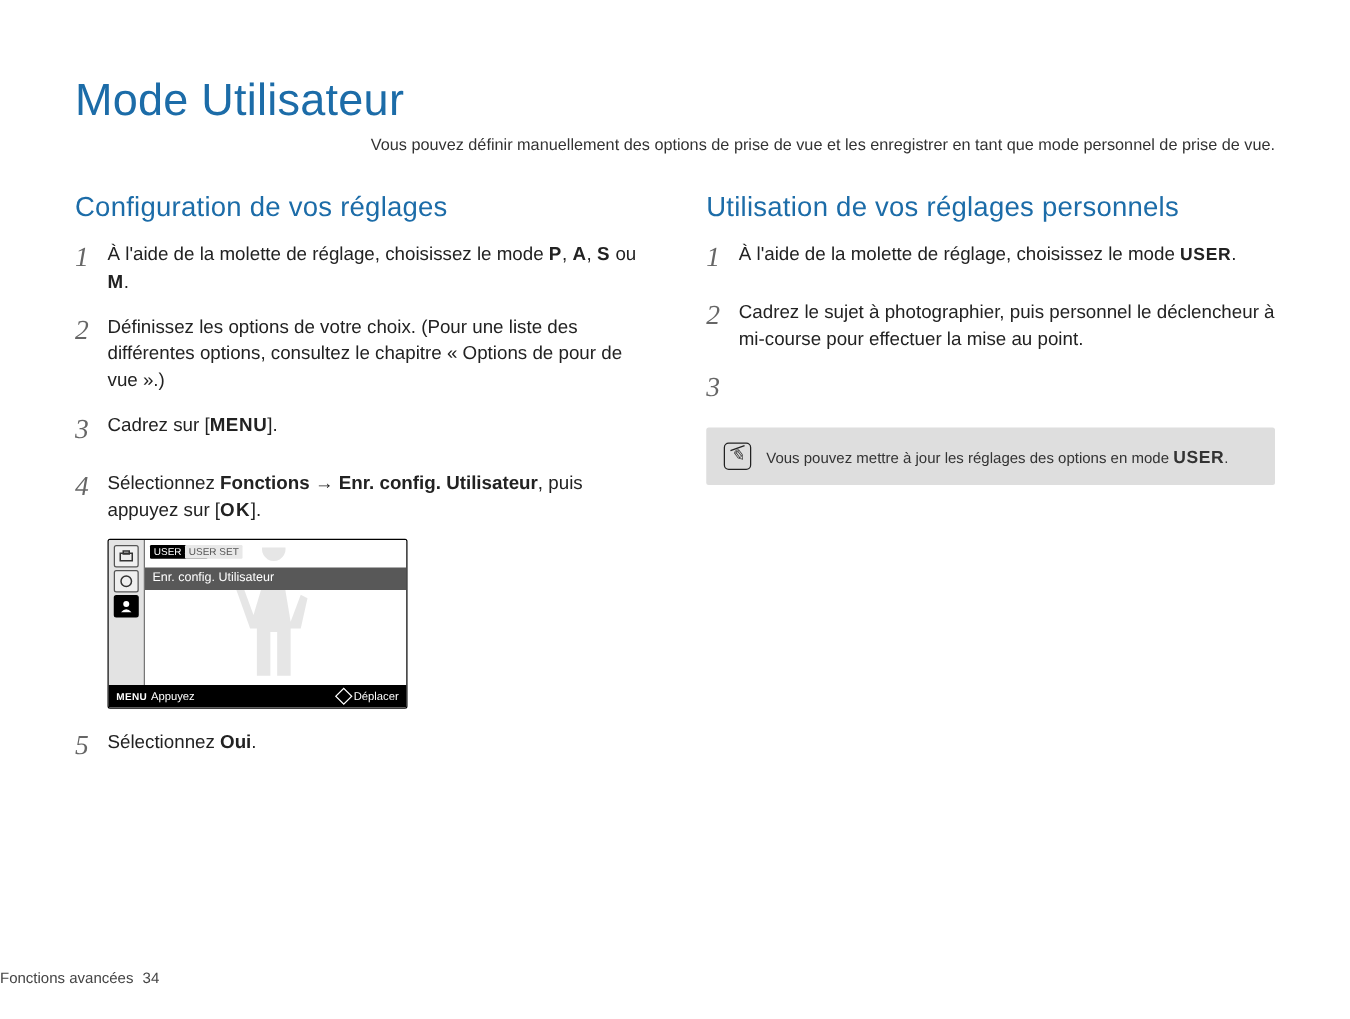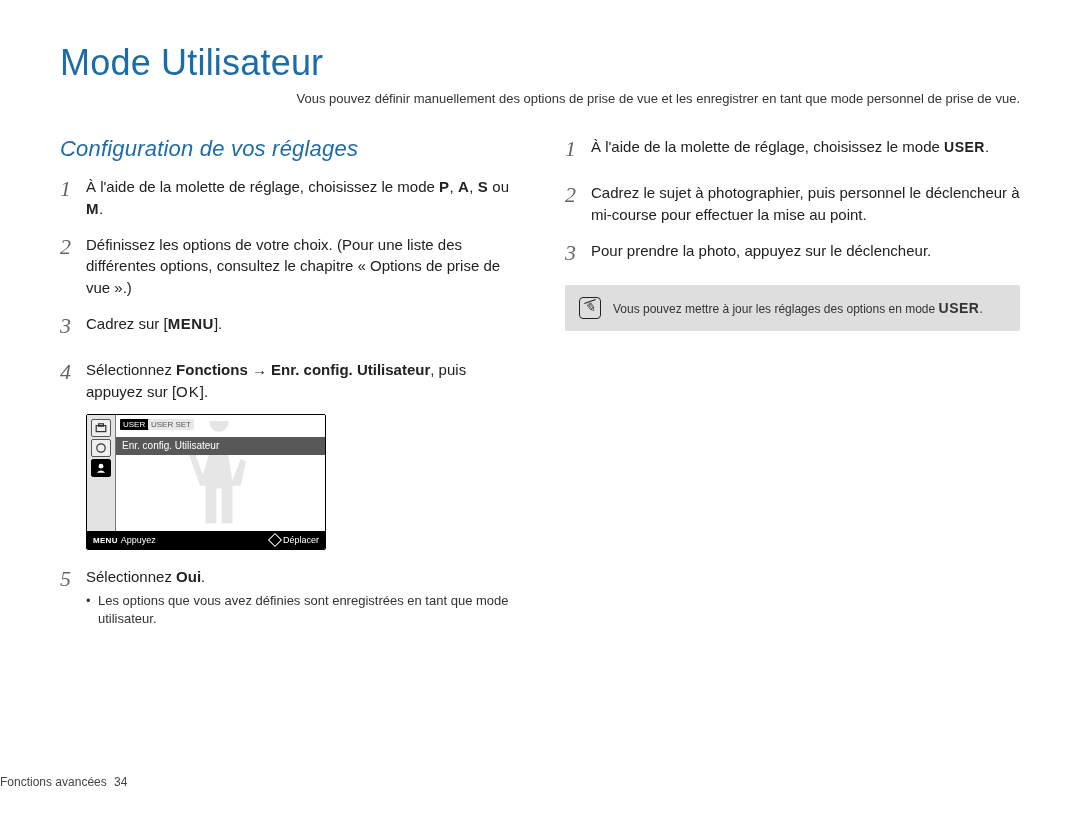--- a/index.html
+++ b/index.html
@@ -19,39 +19,38 @@
     font-size:15px;
     background:#fff;
     position:relative;
     box-sizing:border-box;
     padding:42px 60px 0 60px;
   }
   h1{
     font-weight:300;
     color:var(--accent);
     font-size:36px;
-    margin:0 0 6px 0;
+    margin:17px 0 6px 0;
     letter-spacing:.2px;
   }
   .lead{
     font-size:13px;
     color:#333;
     margin:0 0 28px 0;
     line-height:1.4;
     text-align:right;
   }
   .cols{display:flex;gap:50px}
   .col{flex:1;min-width:0}
   h2{
     color:var(--accent);
     font-weight:400;
     font-size:22px;
     margin:0 0 14px 0;
     letter-spacing:.2px;
-    font-style:italic;
   }
   ol.steps{list-style:none;margin:0;padding:0}
   ol.steps>li{
     display:flex;
     margin-bottom:14px;
     line-height:1.45;
   }
   .num{
     font-style:italic;
     color:#666;
@@ -62,21 +61,21 @@
     position:relative;
     top:-3px;
   }
   .step-body{font-size:15px;color:#222}
   .glyph{
     font-family:Arial,sans-serif;
     font-weight:700;
     letter-spacing:.5px;
   }
   .menu-glyph{font-weight:700;letter-spacing:.5px}
-  .ok-glyph{font-weight:400;letter-spacing:1px}
+  .ok-glyph{font-weight:700;letter-spacing:1px}
   .user-glyph{font-weight:700;letter-spacing:.5px;font-size:14px}
   .bold{font-weight:700}
   ul.sub{list-style:none;margin:4px 0 0 0;padding:0}
   ul.sub>li{
     font-size:13px;
     color:#333;
     line-height:1.4;
     position:relative;
     padding-left:12px;
   }
@@ -190,21 +189,21 @@
 
       <li>
         <span class="num">1</span>
         <span class="step-body">
           <span>À l'aide de la molette de réglage, choisissez le mode </span><span class="glyph">P</span><span>, </span><span class="glyph">A</span><span>, </span><span class="glyph">S</span><span> ou </span><span class="glyph">M</span><span>.</span>
         </span>
       </li>
 
       <li>
         <span class="num">2</span>
-        <span class="step-body">Définissez les options de votre choix. (Pour une liste des différentes options, consultez le chapitre « Options de prise de vue ».)</span>
+        <span class="step-body">Définissez les options de votre choix. (Pour une liste des différentes options, consultez le chapitre « Options de pour de vue ».)</span>
       </li>
 
       <li>
         <span class="num">3</span>
         <span class="step-body">
           <span>Cadrez sur [</span><span class="menu-glyph">MENU</span><span>].</span>
         </span>
       </li>
 
       <li>
@@ -256,43 +255,40 @@
         <span class="nav-diamond"></span>
         <span>Déplacer</span>
       </div>
     </div>
 
     <ol class="steps">
       <li>
         <span class="num">5</span>
         <span class="step-body">
           <span>Sélectionnez </span><span class="bold">Oui</span><span>.</span>
-          <ul class="sub">
-            <li>Les options que vous avez définies sont enregistrées en tant que mode utilisateur.</li>
-          </ul>
         </span>
       </li>
     </ol>
   </div>
 
   <div class="col">
+    <h2>Utilisation de vos réglages personnels</h2>
     <ol class="steps">
       <li>
         <span class="num">1</span>
         <span class="step-body">
           <span>À l'aide de la molette de réglage, choisissez le mode </span><span class="user-glyph">USER</span><span>.</span>
         </span>
       </li>
       <li>
         <span class="num">2</span>
         <span class="step-body">Cadrez le sujet à photographier, puis personnel le déclencheur à mi-course pour effectuer la mise au point.</span>
       </li>
       <li>
         <span class="num">3</span>
-        <span class="step-body">Pour prendre la photo, appuyez sur le déclencheur.</span>
       </li>
     </ol>
 
     <div class="note">
       <span class="note-ic">✎</span>
       <span>
         <span>Vous pouvez mettre à jour les réglages des options en mode </span><span class="user-glyph">USER</span><span>.</span>
       </span>
     </div>
   </div>

